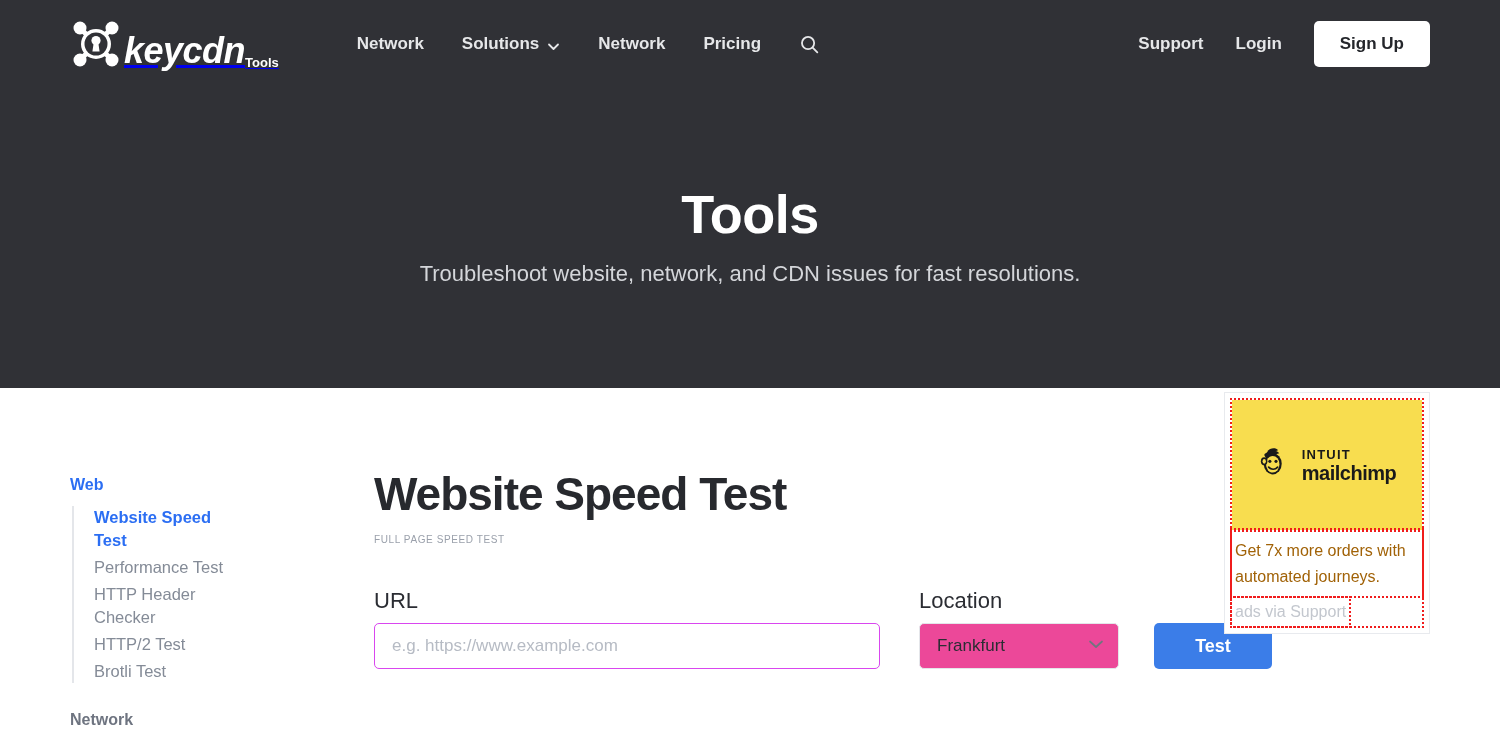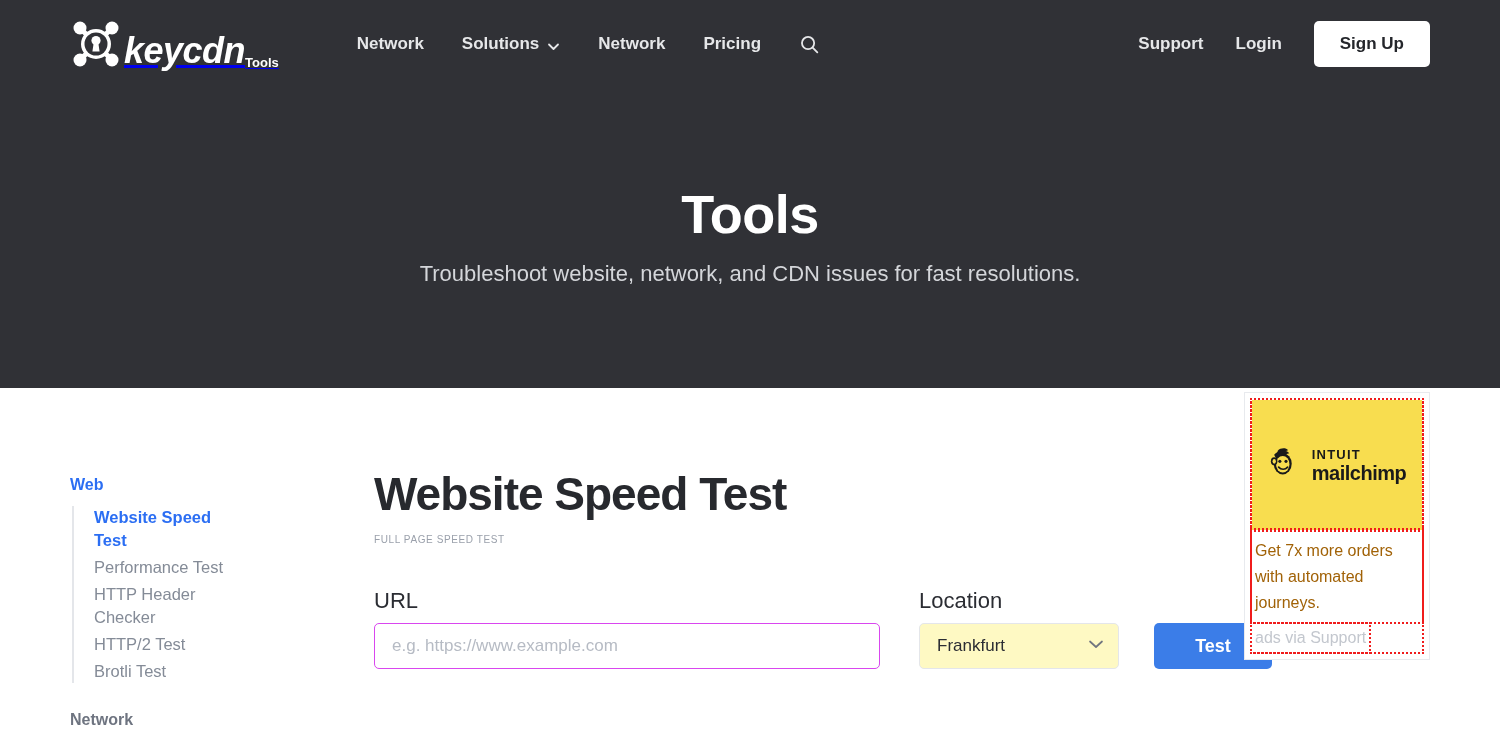--- a/index.html
+++ b/index.html
@@ -113,21 +113,21 @@
     background: #fff; padding: 0 17px;
     font-size: 17px; color: #2b2d33;
     font-family: "Liberation Sans", sans-serif;
   }
   .txt-input::placeholder { color: #b6bbc4; }
 
   .fld-loc { width: 200px; margin-left: 39px; }
   .select-wrap { position: relative; }
   .select-box {
     width: 100%; height: 46px;
-    border: 1px solid #e4e6ea; border-radius: 5px; background: #fef9c3;
+    border: 1px solid #e4e6ea; border-radius: 5px; background: #ec4899;
     padding: 0 40px 0 17px;
     font-size: 17px; color: #2b2d33;
     display: flex; align-items: center; cursor: pointer;
   }
   .select-chev {
     position: absolute; right: 14px; top: 50%;
     transform: translateY(-50%); pointer-events: none;
   }
 
   .btn-test {
@@ -135,21 +135,21 @@
     background: #3b7de8; color: #fff;
     font-size: 18px; font-weight: bold;
     width: 118px; height: 46px;
     border: none; border-radius: 5px; cursor: pointer;
     font-family: "Liberation Sans", sans-serif;
   }
 
   
   .ad-outer {
     position: absolute; right: 70px; top: 4px;
-    width: 186px;
+    width: 206px;
     border: 1px solid #e8eaee;
     background: #fff;
     padding: 6px;
   }
   .ad-inner { outline: 2px dotted #f01c1c; outline-offset: -1px; padding: 1px; }
   .ad-banner {
     width: 100%; height: 130px;
     background: #f8dd4f;
     outline: 2px dotted #f01c1c;
     display: flex; align-items: center; justify-content: center; gap: 8px;

